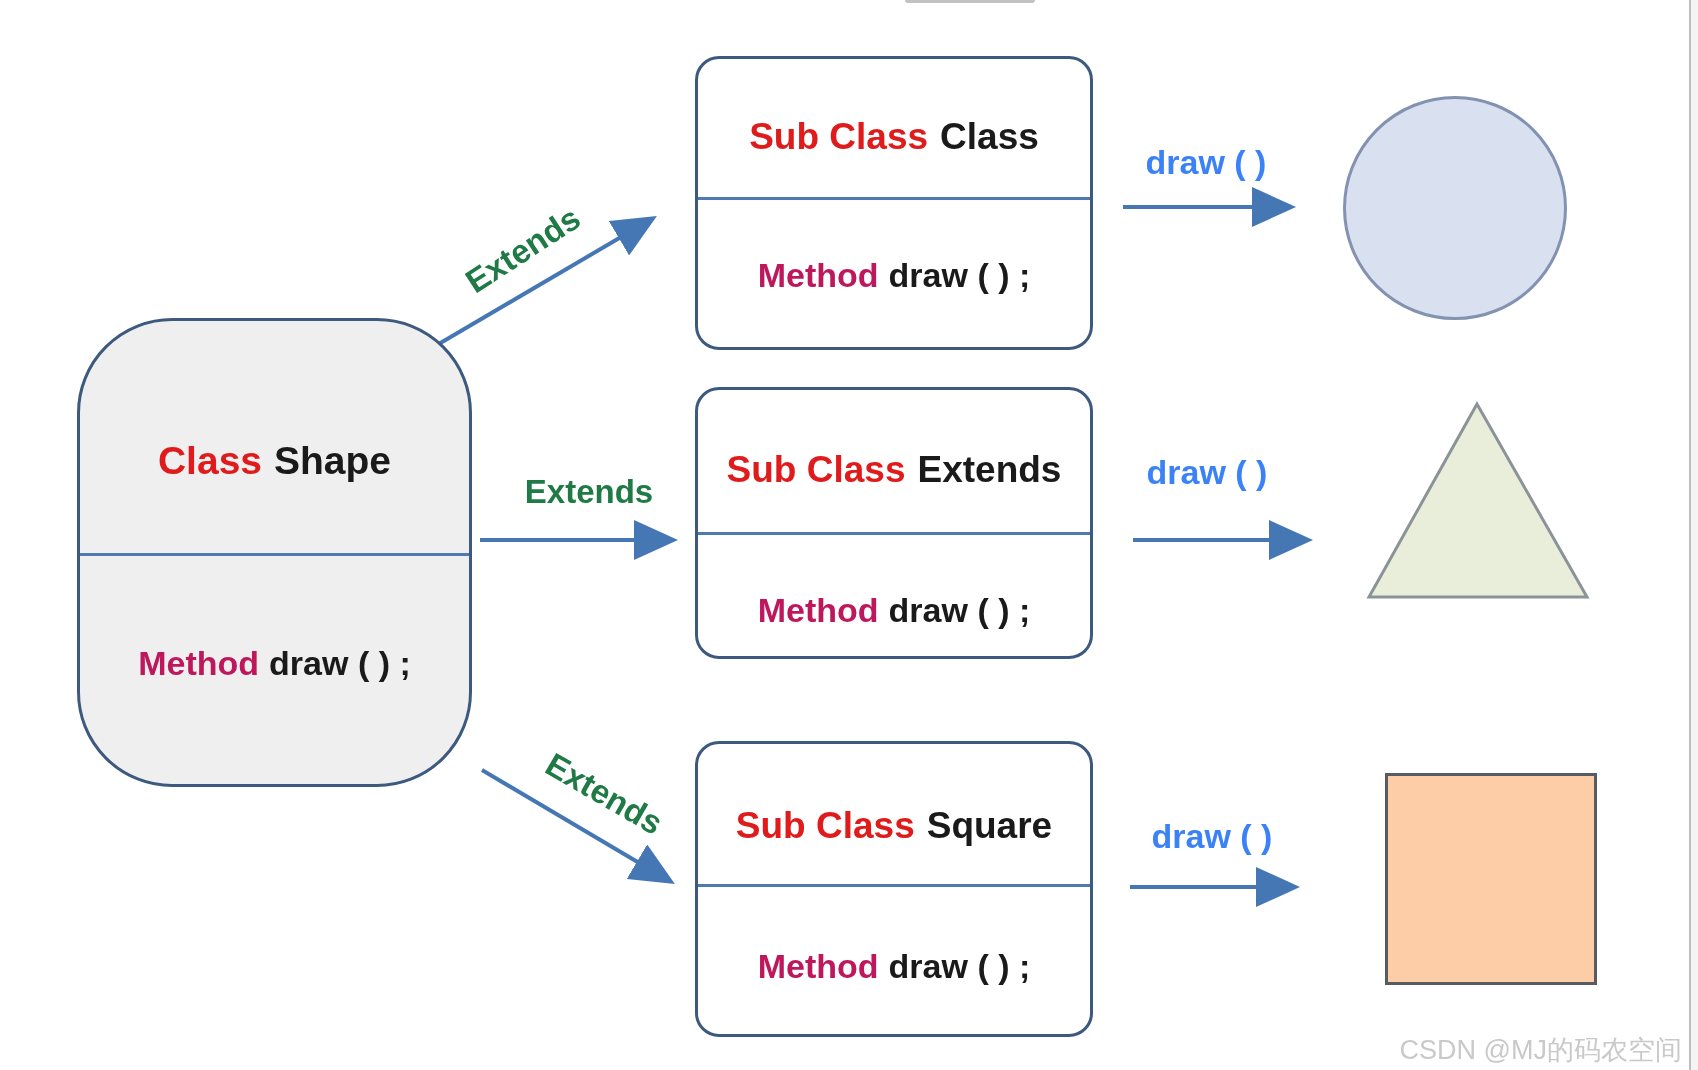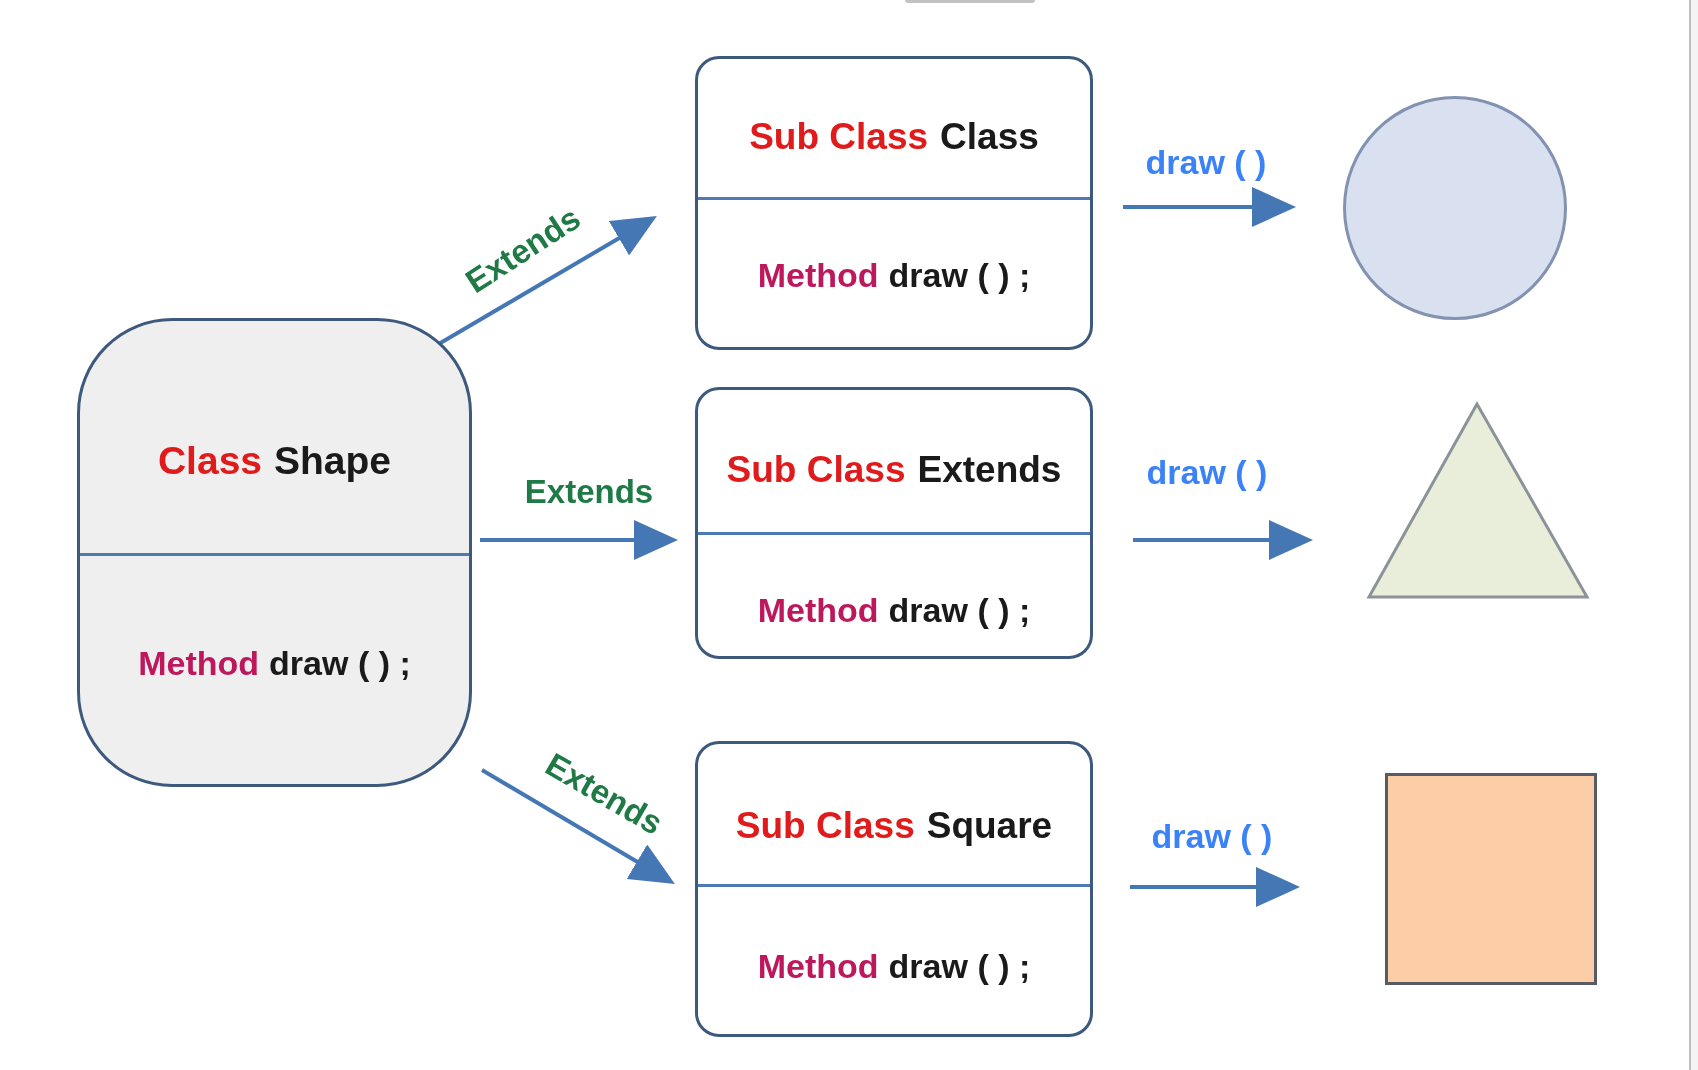--- a/index.html
+++ b/index.html
@@ -144,14 +144,15 @@
   <div class="float-label call-label lbl-call-1">draw ( )</div>
   <div class="float-label call-label lbl-call-2">draw ( )</div>
   <div class="float-label call-label lbl-call-3">draw ( )</div>
 
   <div class="shape-circle"></div>
   <div class="shape-square"></div>
 
   <div class="top-fragment"></div>
   <div class="edge-strip-right"></div>
   <div class="edge-line-right"></div>
+  <div class="watermark">CSDN @MJ的码农空间</div>
 
 </div>
 
 </body></html>

